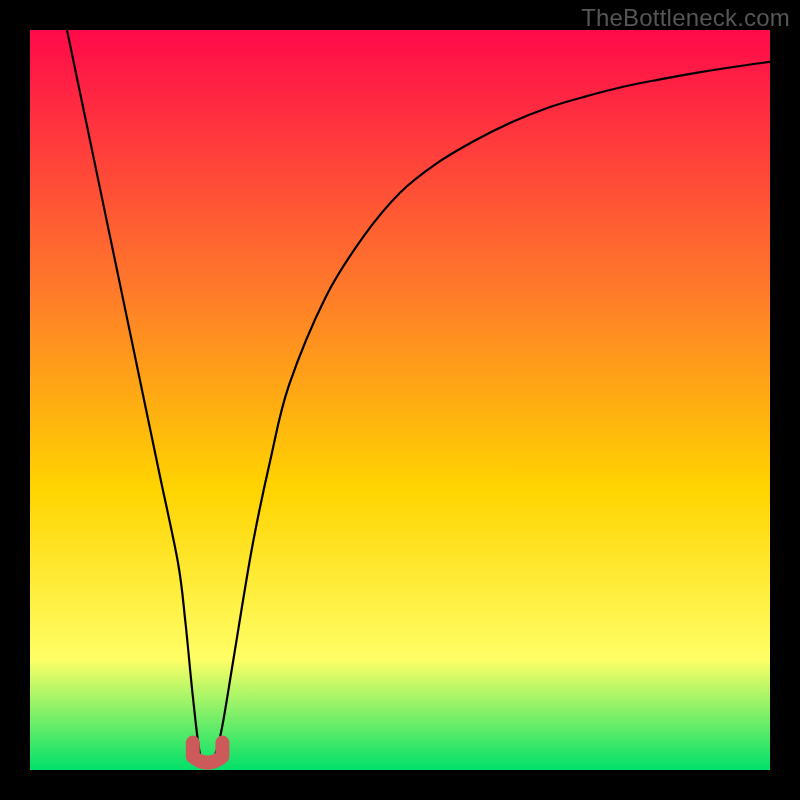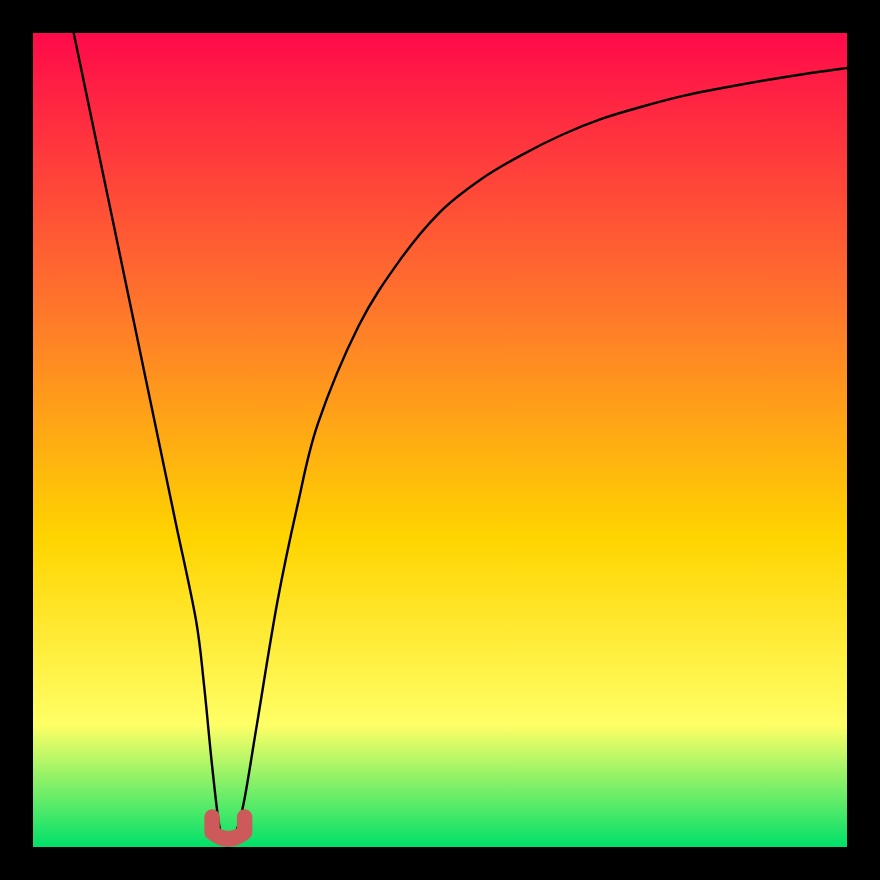--- a/index.html
+++ b/index.html
@@ -36,20 +36,21 @@
     font-weight: 500;
     letter-spacing: 0.2px;
   }
   svg { display: block; }
 </style>
 </head>
 <body>
 
 <div class="frame">
 
+  <div class="watermark">TheBottleneck.com</div>
 
   <div class="plot">
     <svg id="chart-svg" width="740" height="740" viewBox="0 0 740 740">
       <defs>
         <linearGradient id="bg-grad" x1="0" y1="0" x2="0" y2="1">
           <stop id="g0" offset="0%" stop-color="#ff0a4a"></stop>
           <stop id="g1" offset="35%" stop-color="#ff7a2a"></stop>
           <stop id="g2" offset="62%" stop-color="#ffd400"></stop>
           <stop id="g3" offset="85%" stop-color="#ffff66"></stop>
           <stop id="g4" offset="100%" stop-color="#00e06a"></stop>

